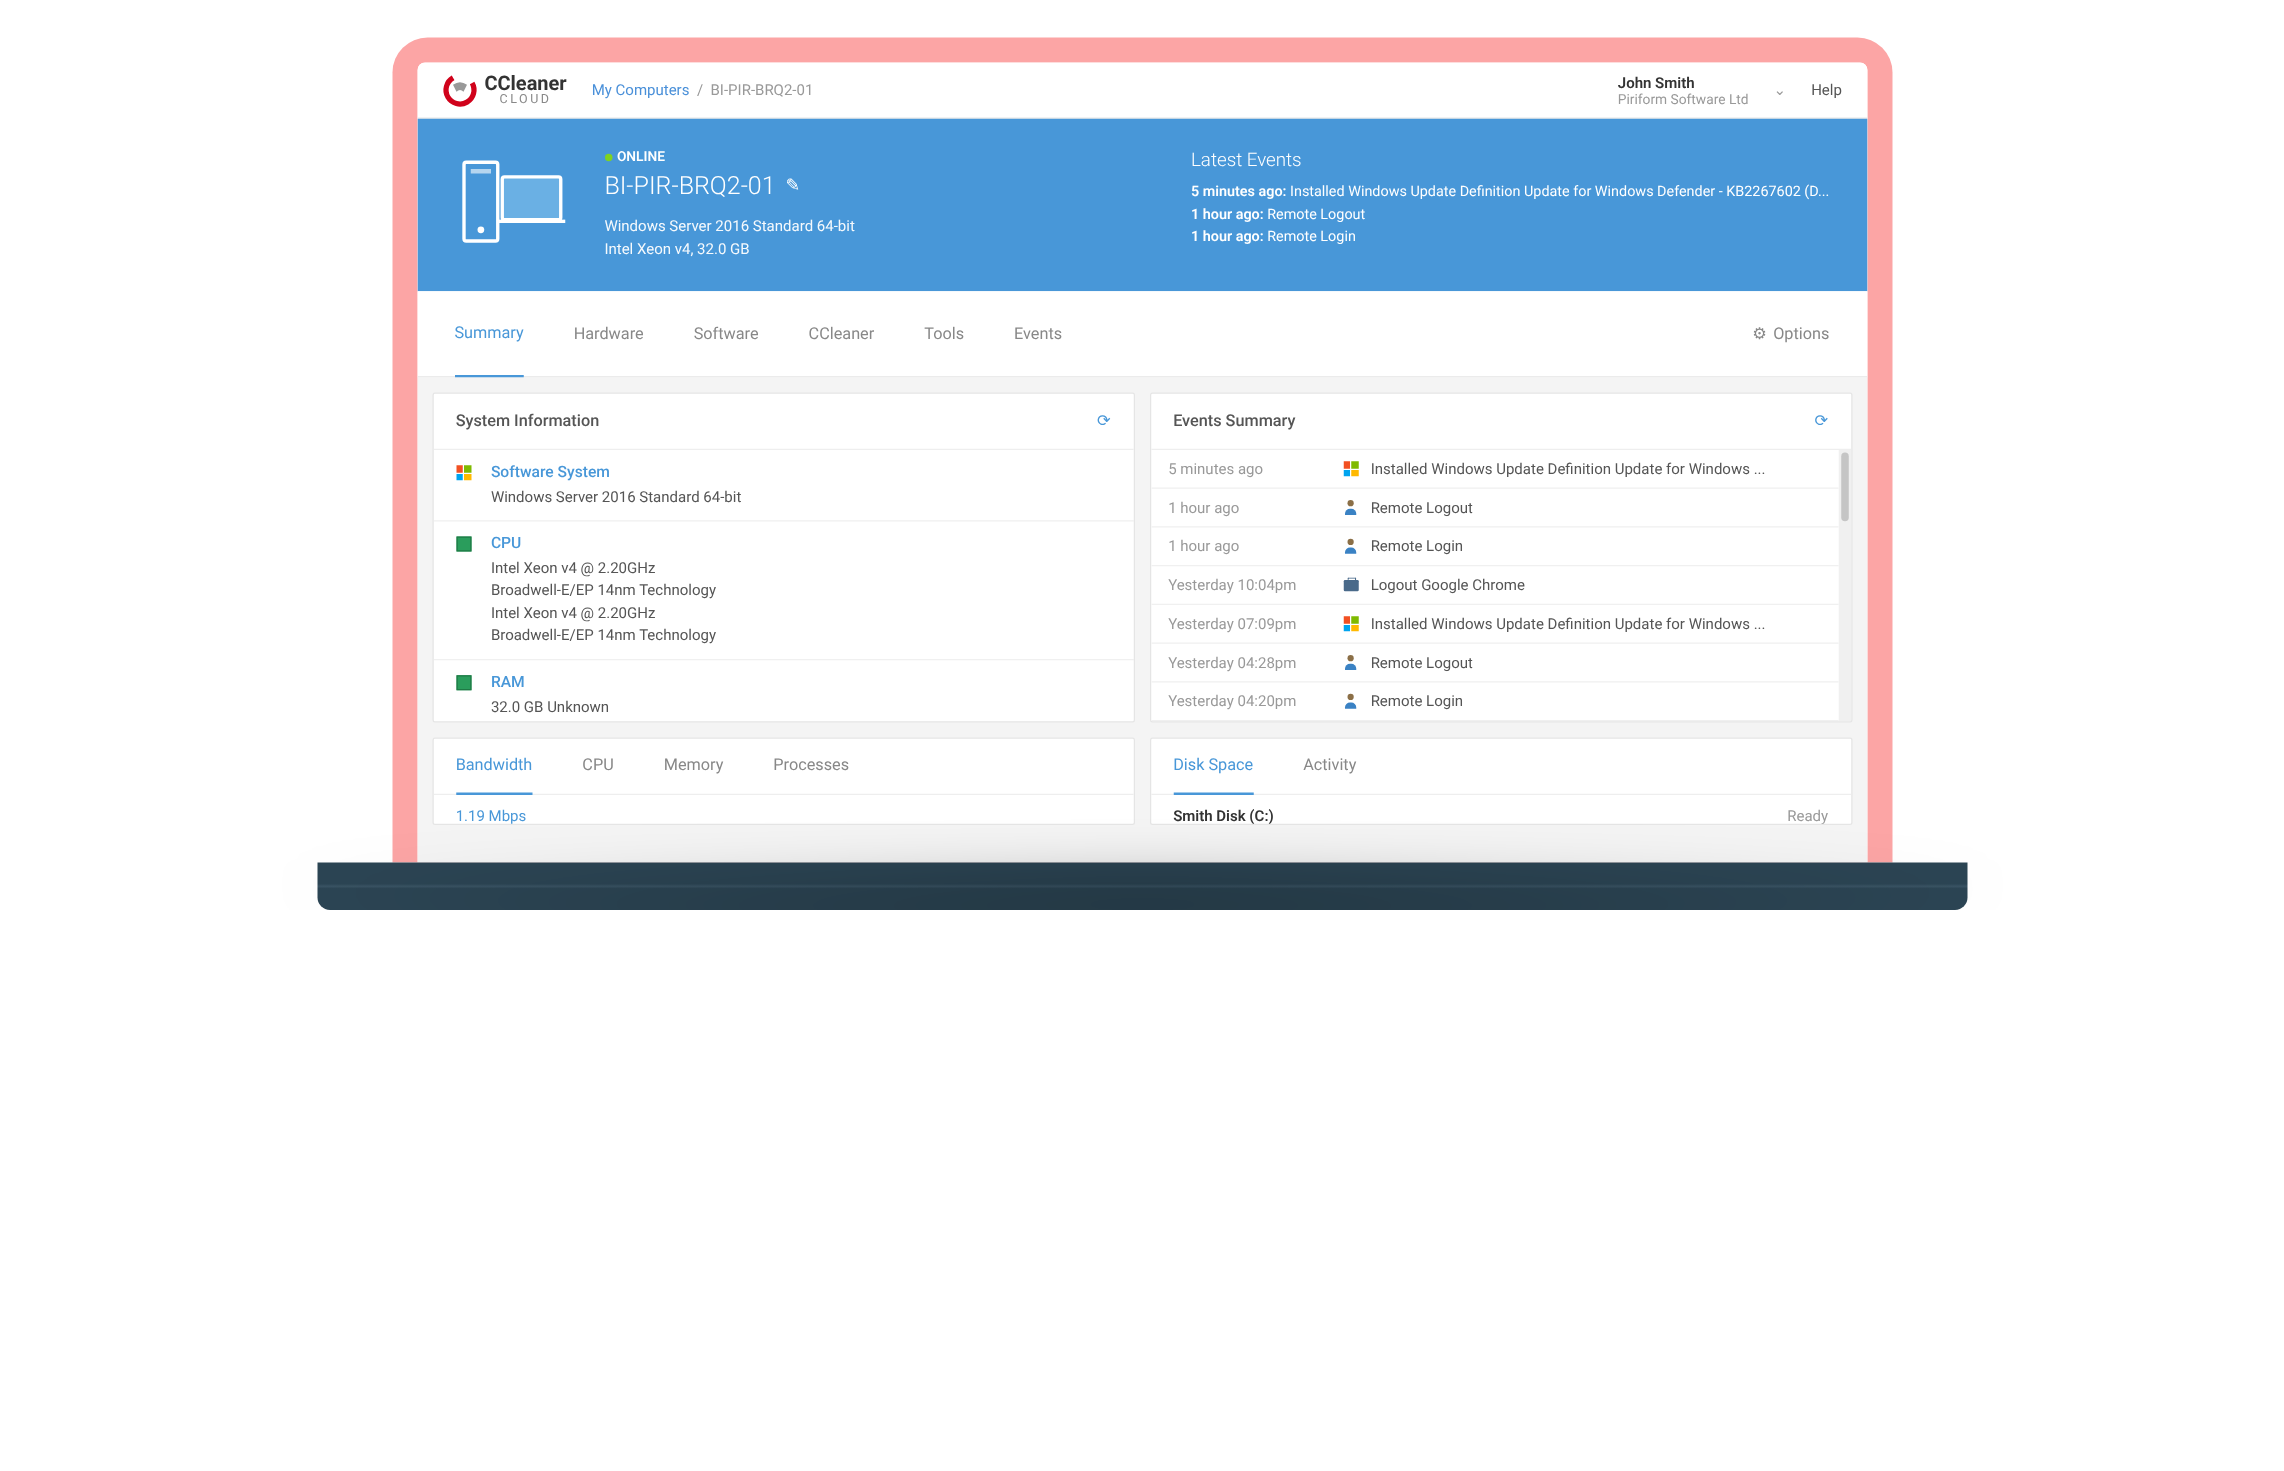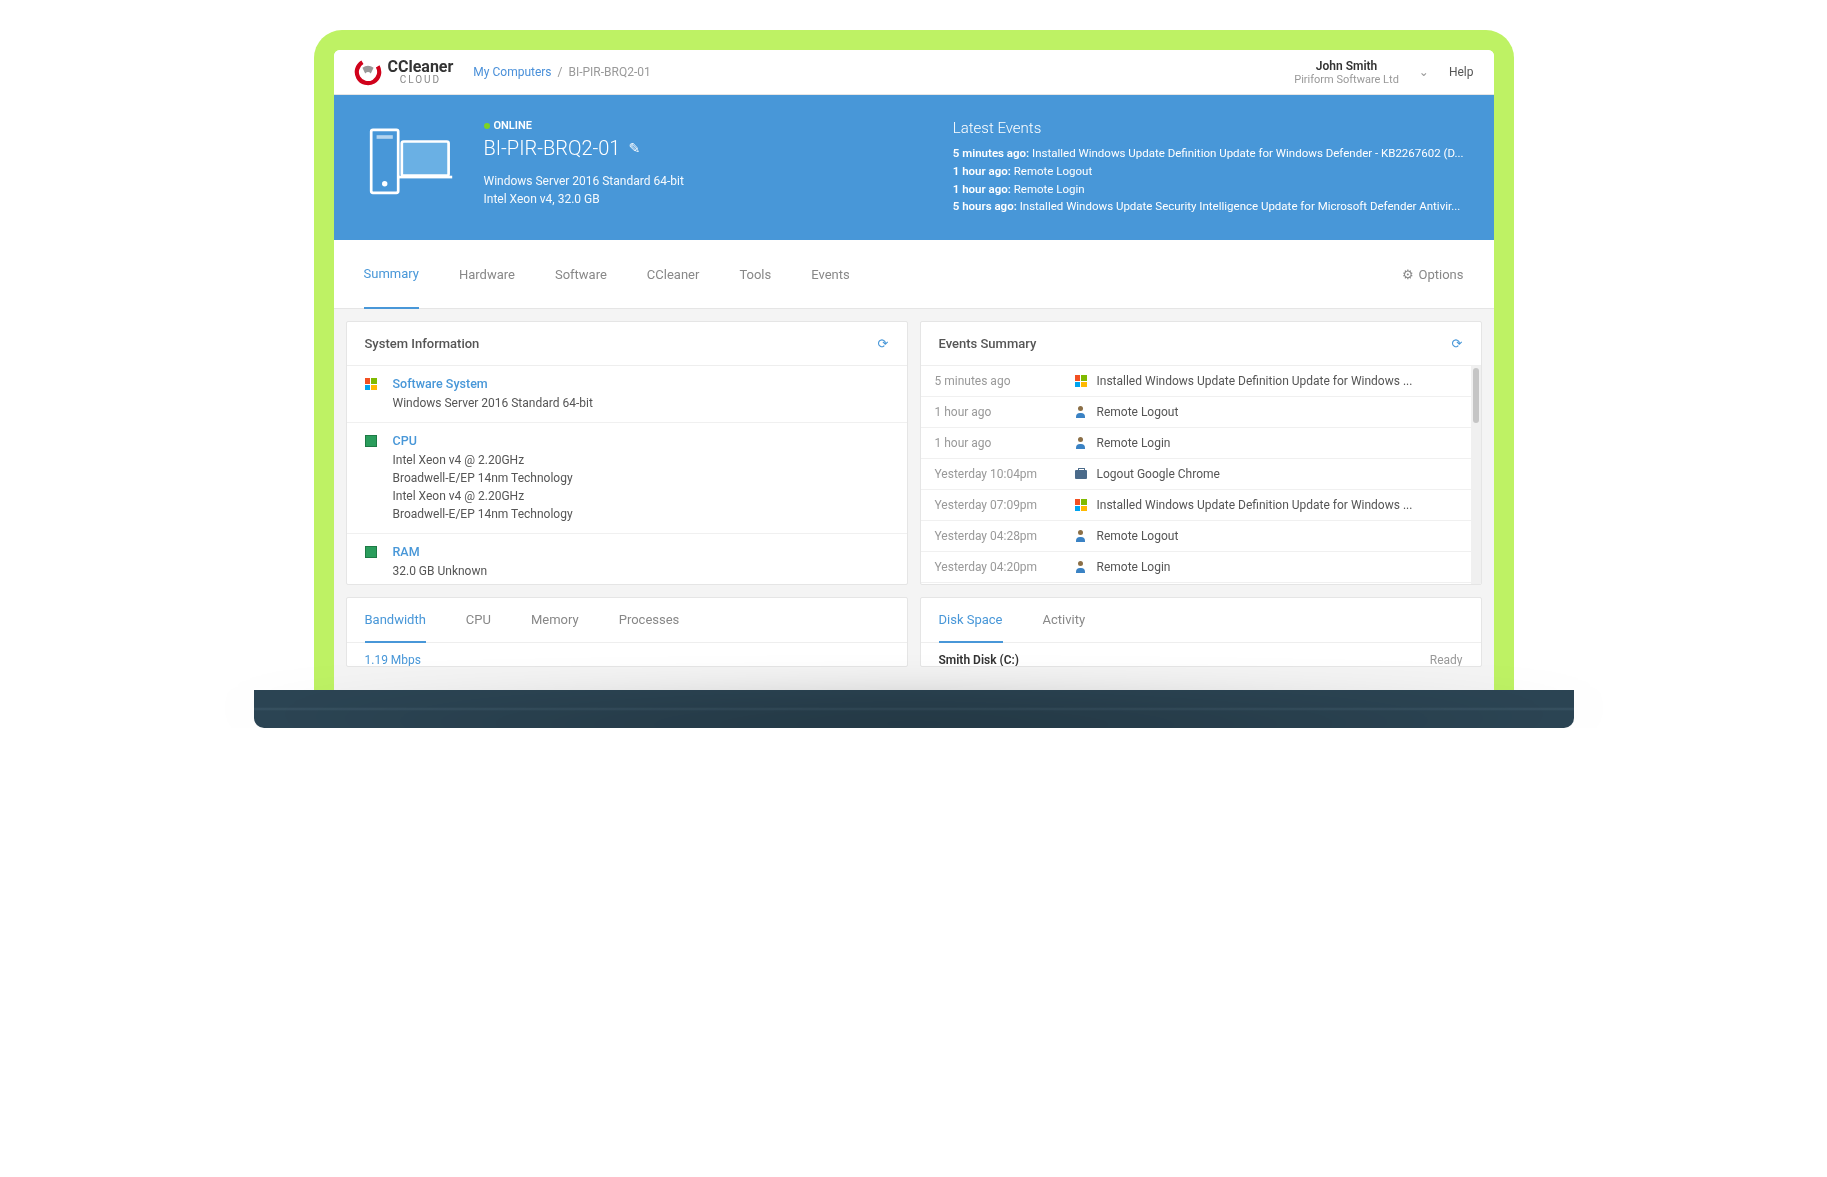--- a/index.html
+++ b/index.html
@@ -1,34 +1,34 @@
 <!DOCTYPE html>
 <html><head>
 <meta charset="utf-8">
 <style>
 * { box-sizing: border-box; margin: 0; padding: 0; }
 body { font-family: -apple-system, BlinkMacSystemFont, "Segoe UI", Roboto, Arial, sans-serif; background: #fff; display: flex; justify-content: center; padding-top: 30px; }
 .laptop { position: relative; width: 1200px; }
-.laptop-bezel { background: #bef264; border-radius: 28px 28px 0 0; padding: 20px 20px 0 20px; }
+.laptop-bezel { background: #fca5a5; border-radius: 28px 28px 0 0; padding: 20px 20px 0 20px; }
 .screen { background: #fff; border-radius: 6px 6px 0 0; height: 640px; overflow: hidden; display: flex; flex-direction: column; }
 .laptop-base { height: 38px; background: linear-gradient(180deg, #2c4554 0%, #2c4554 45%, #3a5464 50%, #2c4554 55%, #2c4554 100%); border-radius: 0 0 10px 10px; position: relative; margin: 0 -60px; }
 .laptop-base::after { content: ''; position: absolute; left: -50px; right: -50px; bottom: -70px; height: 100px; background: radial-gradient(ellipse at center top, rgba(0,0,0,0.25) 0%, rgba(0,0,0,0) 70%); filter: blur(20px); }
 
 
 .topbar { display: flex; align-items: center; justify-content: space-between; padding: 8px 20px; border-bottom: 1px solid #e5e5e5; background: #fff; }
 .topbar-left { display: flex; align-items: center; gap: 20px; }
 .logo { display: flex; align-items: center; gap: 6px; }
 .logo-icon { width: 28px; height: 28px; }
 .logo-text { display: flex; flex-direction: column; line-height: 1; }
 .logo-main { font-weight: 700; font-size: 16px; color: #333; }
 .logo-sub { font-size: 10px; color: #888; letter-spacing: 2px; text-align: center; }
 .breadcrumb { font-size: 12px; color: #999; }
 .breadcrumb a { color: #4a90d9; text-decoration: none; }
 .topbar-right { display: flex; align-items: center; gap: 20px; }
-.user { font-size: 12px; text-align: center; }
+.user { font-size: 12px; }
 .user-name { font-weight: 600; color: #333; }
 .user-org { color: #999; font-size: 11px; }
 .chevron { color: #999; font-size: 12px; cursor: pointer; }
 .help { font-size: 12px; color: #555; cursor: pointer; }
 
 
 .hero { background: #4897d8; color: #fff; padding: 24px 30px; display: flex; gap: 30px; }
 .hero .comp-icon { width: 90px; height: 90px; flex-shrink: 0; }
 .hero-info { flex: 1; }
 .status { font-size: 11px; font-weight: 600; }
@@ -142,21 +142,20 @@
           </div>
           <div class="spec-line">Windows Server 2016 Standard 64-bit</div>
           <div class="spec-line">Intel Xeon v4, 32.0 GB</div>
         </div>
         <div class="hero-events">
           <h3>Latest Events</h3>
           <div id="hero-events">
               <div class="event-line"><b>5 minutes ago:</b> Installed Windows Update Definition Update for Windows Defender - KB2267602 (D...</div>
               <div class="event-line"><b>1 hour ago:</b> Remote Logout</div>
               <div class="event-line"><b>1 hour ago:</b> Remote Login</div>
-              <div class="event-line"><b>5 hours ago:</b> Installed Windows Update Security Intelligence Update for Microsoft Defender Antivir...</div>
             </div>
         </div>
       </div>
 
       <div class="tabbar">
         <div id="main-tabs" style="display: contents;"><div class="tab active">Summary</div><div class="tab">Hardware</div><div class="tab">Software</div><div class="tab">CCleaner</div><div class="tab">Tools</div><div class="tab">Events</div></div>
         <div class="spacer"></div>
         <div class="options">
           <span>⚙</span>
           <span>Options</span>

